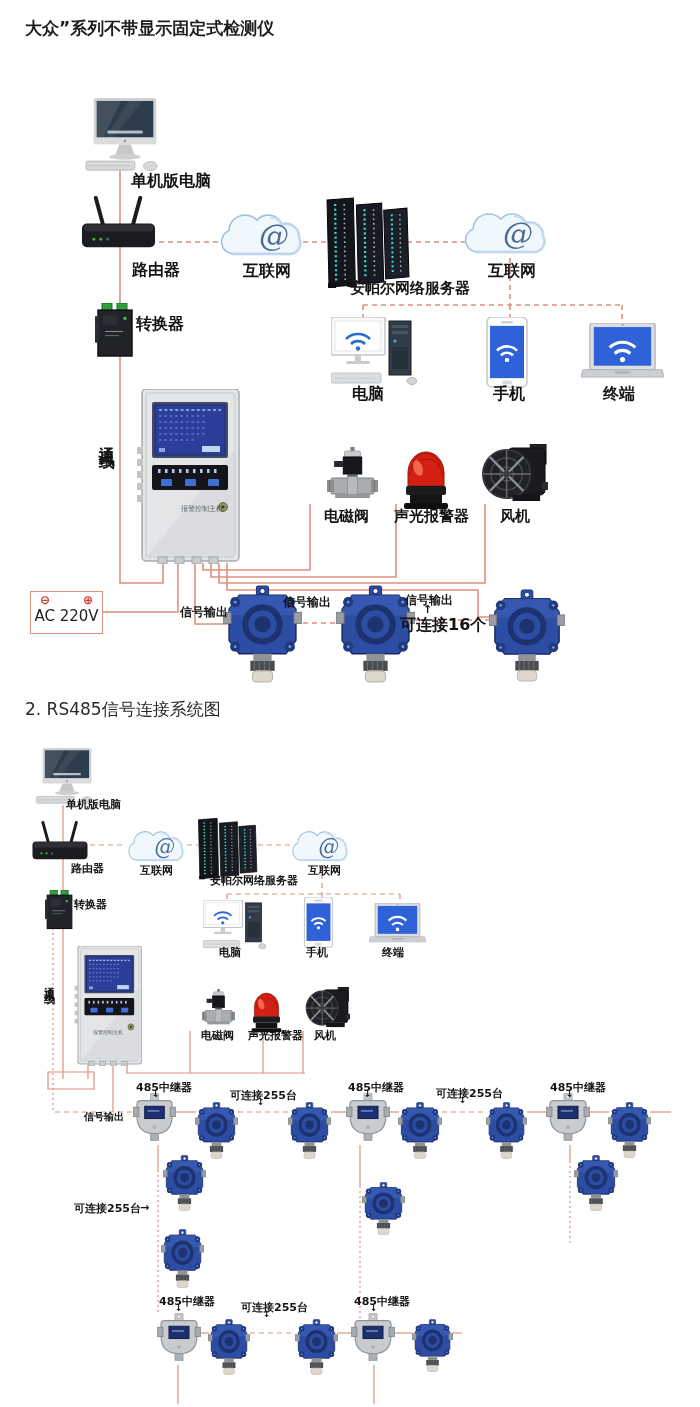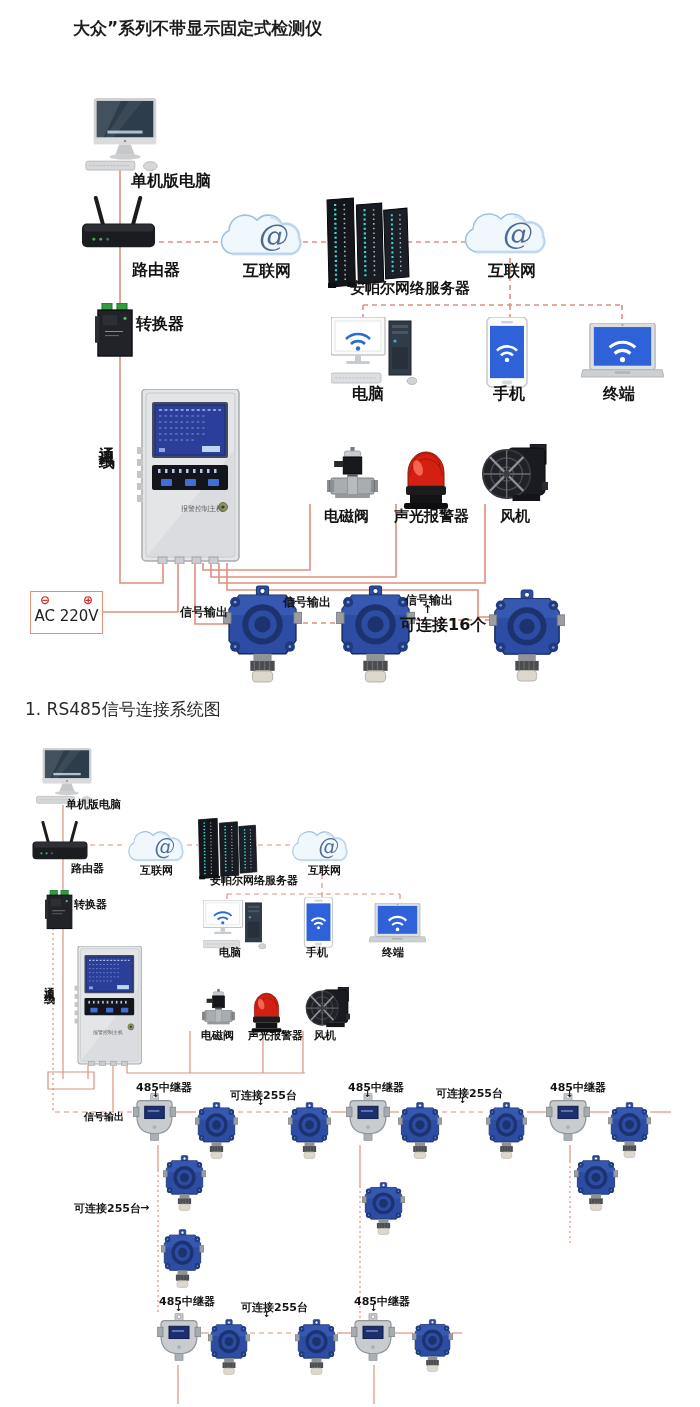--- a/index.html
+++ b/index.html
@@ -1,19 +1,19 @@
 <!DOCTYPE html>
 <html><head>
 <meta charset="utf-8">
 <style>
   html,body{margin:0;padding:0;background:#ffffff;}
   #canvas{position:relative;width:700px;height:1407px;background:#fff;overflow:hidden;
           font-family:"DejaVu Sans","Liberation Sans",sans-serif;color:#222;}
   .hd{position:absolute;left:25px;white-space:nowrap;}
-  #title{top:17px;font-size:17px;font-weight:bold;color:#1d1d1d;margin-left:48px;}
+  #title{top:17px;font-size:17px;font-weight:bold;color:#1d1d1d;}
   #sec1{top:57px;font-size:17px;color:#2a2a2a;}
   #sec2{top:698px;font-size:17px;color:#2a2a2a;}
   .wires{position:absolute;left:0;top:0;z-index:1;}
   .wires path{fill:none;stroke:#e0907d;}
   .w1 path{stroke-width:1.6px;}
   .w2 path{stroke-width:1.2px;}
   .dash{stroke-dasharray:5,4;}
   .dot{stroke-dasharray:2,3;}
   .dev{position:absolute;z-index:2;}
   .dev svg{display:block;width:100%;height:100%;}
@@ -26,21 +26,21 @@
   #acbox .signs{display:flex;justify-content:space-between;padding:2px 9px 0 9px;
                 color:#d0342a;font-size:12px;font-weight:bold;line-height:1;}
   #acbox .actxt{text-align:center;font-size:15px;color:#222;margin-top:1px;}
 </style>
 </head>
 <body>
 
 <div id="canvas">
 
   <div id="title" class="hd">大众”系列不带显示固定式检测仪</div>
-  <div id="sec2" class="hd">1. RS485信号连接系统图</div>
+  <div id="sec2" class="hd">2. RS485信号连接系统图</div>
 
   <svg class="wires" width="700" height="1407">
     <g class="w1">
       <path d="M120,168 L120,583 L163,583 L163,563"></path>
       <path d="M102,612 L178,612 L178,563"></path>
       <path d="M195,563 L195,624 L229,624"></path>
       <path d="M203,563 L203,570 L310,570 L310,504"></path>
       <path d="M211,563 L211,577 L396,577 L396,504"></path>
       <path d="M219,563 L219,583 L485,583 L485,504"></path>
       <path d="M227,563 L227,590 L478,590 L478,617 L491,617"></path>

